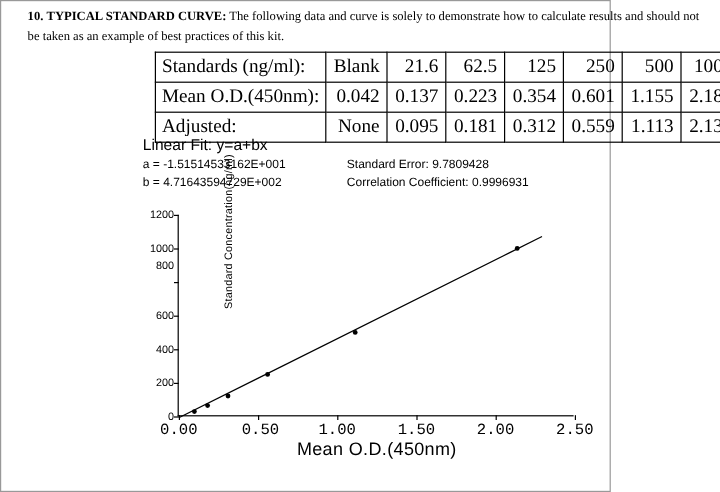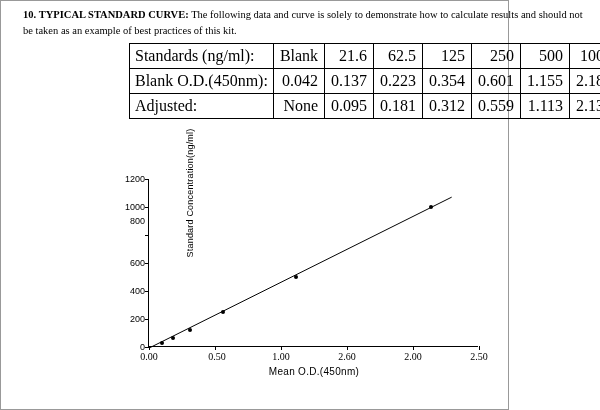--- a/index.html
+++ b/index.html
@@ -127,39 +127,39 @@
   .ytickmark {
     position: absolute;
     right: 100%;
     width: 4px;
     border-top: 1px solid #000;
   }
   .xtick {
     position: absolute;
     top: 100%;
     margin-top: 5px;
-    font-size: 10px;
-    font-family: Liberation Serif, serif;
+    font-size: 13px;
+    font-family: Liberation Mono, monospace;
     transform: translateX(-50%);
     white-space: nowrap;
   }
   .xtickmark {
     position: absolute;
     top: 100%;
     height: 4px;
     border-left: 1px solid #000;
   }
   .xlabel {
     position: absolute;
     top: 100%;
     margin-top: 20px;
     left: 0;
     width: 330px;
     text-align: center;
-    font-size: 10px;
+    font-size: 15px;
     font-family: "Liberation Sans", sans-serif;
     letter-spacing: 0.3px;
   }
   .fitline {
     position: absolute;
     left: 0;
     top: 0;
     width: 100%;
     height: 100%;
     overflow: visible;
@@ -189,21 +189,21 @@
         <td class="rowhead">Standards (ng/ml):</td>
         <td>Blank</td>
         <td>21.6</td>
         <td>62.5</td>
         <td>125</td>
         <td>250</td>
         <td>500</td>
         <td>1000</td>
       </tr>
       <tr>
-        <td class="rowhead">Blank O.D.(450nm):</td>
+        <td class="rowhead">Mean O.D.(450nm):</td>
         <td>0.042</td>
         <td>0.137</td>
         <td>0.223</td>
         <td>0.354</td>
         <td>0.601</td>
         <td>1.155</td>
         <td>2.181</td>
       </tr>
       <tr>
         <td class="rowhead">Adjusted:</td>
@@ -211,20 +211,31 @@
         <td>0.095</td>
         <td>0.181</td>
         <td>0.312</td>
         <td>0.559</td>
         <td>1.113</td>
         <td>2.139</td>
       </tr>
     </tbody>
   </table>
 
+  <div class="fit-block">
+    <div class="fit-title">Linear Fit: y=a+bx</div>
+    <div class="fit-rows">
+      <div>
+        <span class="col1">a = -1.51514533162E+001</span><span class="col2">Standard Error: 9.7809428</span>
+      </div>
+      <div>
+        <span class="col1">b = 4.71643594729E+002</span><span class="col2">Correlation Coefficient: 0.9996931</span>
+      </div>
+    </div>
+  </div>
 
   <div class="chart-area">
     <div class="plot" id="plot">
       <div class="ylabel">Standard Concentration(ng/ml)</div>
       <div class="xlabel">Mean O.D.(450nm)</div>
       <svg class="fitline" id="fitsvg" viewBox="0 0 330 168" preserveAspectRatio="none">
         <line id="fl" x1="0" y1="170.121203464268" x2="303.59999999999997" y2="18.251965961530033" stroke="#000" stroke-width="1"></line>
       </svg>
     <div class="ytick" style="top: 168px;">0</div>
         <div class="ytickmark" style="top: 168px;"></div>
@@ -239,21 +250,21 @@
         <div class="ytick" style="top: 28px;">1000</div>
         <div class="ytickmark" style="top: 28px;"></div>
         <div class="ytick" style="top: 0px;">1200</div>
         <div class="ytickmark" style="top: 0px;"></div>
         <div class="xtick" style="left: 0px;">0.00</div>
         <div class="xtickmark" style="left: 0px;"></div>
         <div class="xtick" style="left: 68px;">0.50</div>
         <div class="xtickmark" style="left: 66px;"></div>
         <div class="xtick" style="left: 132px;">1.00</div>
         <div class="xtickmark" style="left: 132px;"></div>
-        <div class="xtick" style="left: 198px;">2.60</div>
+        <div class="xtick" style="left: 198px;">1.50</div>
         <div class="xtickmark" style="left: 198px;"></div>
         <div class="xtick" style="left: 264px;">2.00</div>
         <div class="xtickmark" style="left: 264px;"></div>
         <div class="xtick" style="left: 330px;">2.50</div>
         <div class="xtickmark" style="left: 330px;"></div>
         <div class="dot" style="left: 12.54px; top: 163.632px;"></div>
         <div class="dot" style="left: 23.892px; top: 159.25px;"></div>
         <div class="dot" style="left: 41.184px; top: 150.5px;"></div>
         <div class="dot" style="left: 73.788px; top: 133px;"></div>
         <div class="dot" style="left: 146.916px; top: 98px;"></div>

